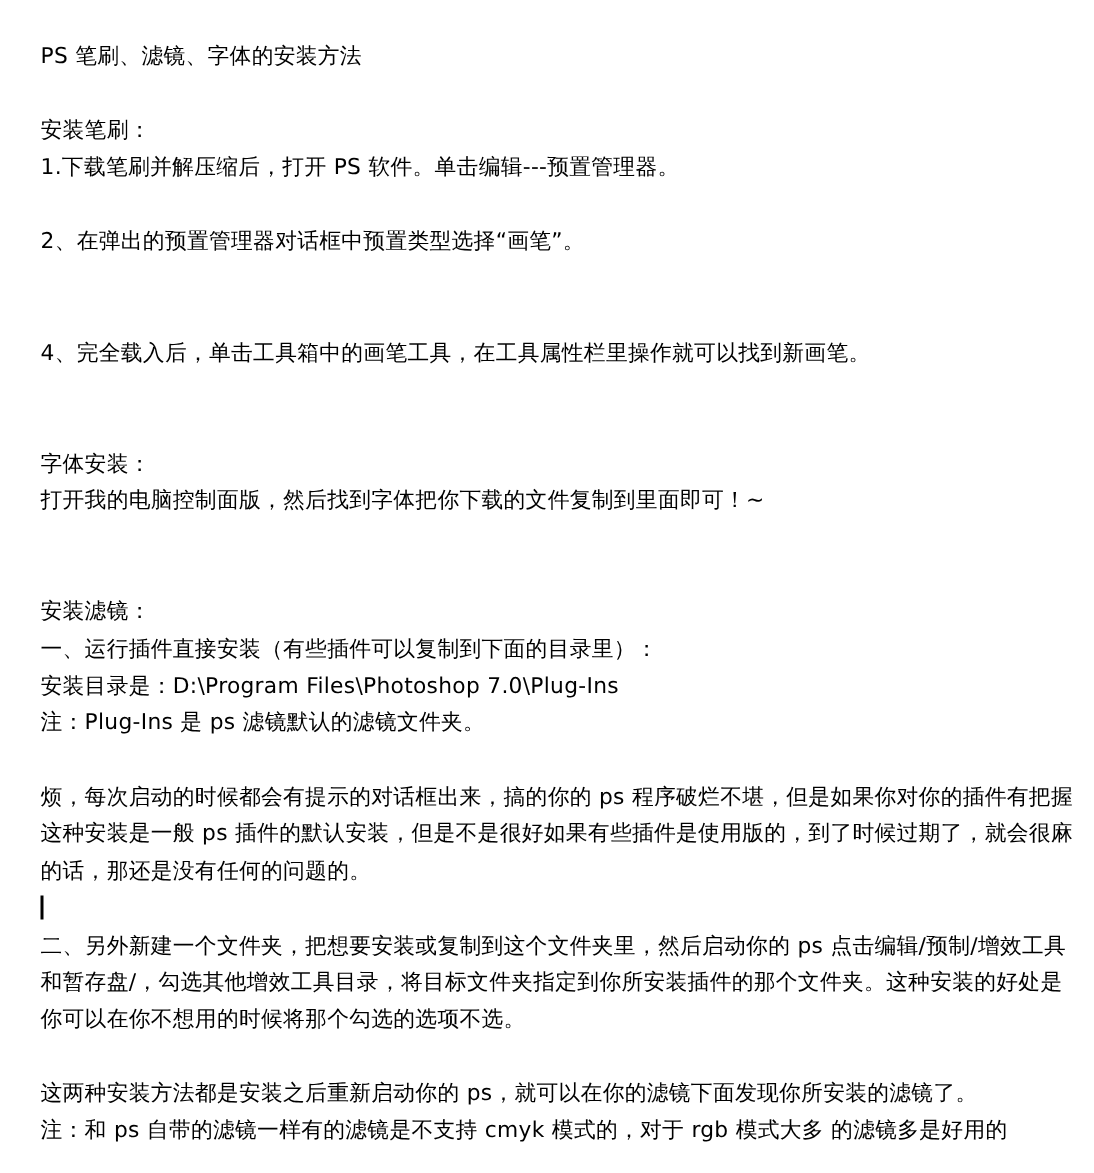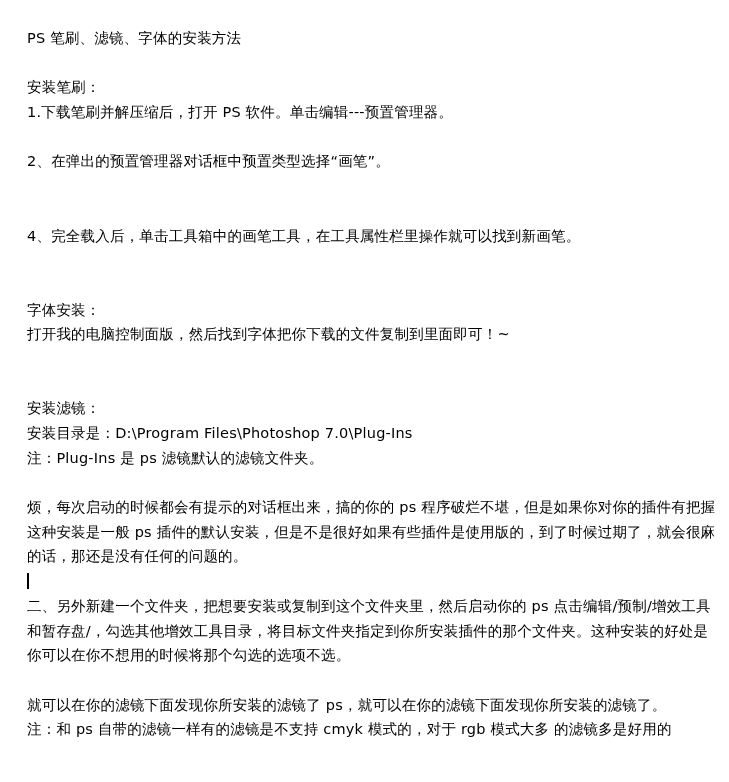--- a/index.html
+++ b/index.html
@@ -62,27 +62,28 @@
       <div class="line"></div>
       <div class="line"></div>
       <div class="line"><span class="run">4、完全载入后，单击工具箱中的画笔工具，在工具属性栏里操作就可以找到新画笔。</span></div>
       <div class="line"></div>
       <div class="line"></div>
       <div class="line"><span class="run">字体安装：</span></div>
       <div class="line"><span class="run">打开我的电脑控制面版，然后找到字体把你下载的文件复制到里面即可！~</span></div>
       <div class="line"></div>
       <div class="line"></div>
       <div class="line"><span class="run">安装滤镜：</span></div>
+      <div class="line"><span class="run">一、运行插件直接安装（有些插件可以复制到下面的目录里）：</span></div>
       <div class="line"><span class="run">安装目录是：D:\Program Files\</span><span class="run misspelled">Photoshop</span><span class="run"> 7.0\Plug-Ins</span></div>
       <div class="line"><span class="run">注：Plug-Ins 是 </span><span class="run misspelled">ps</span><span class="run"> 滤镜默认的滤镜文件夹。</span></div>
       <div class="line"></div>
       <div class="line"><span class="run">烦，每次启动的时候都会有提示的对话框出来，搞的你的 </span><span class="run misspelled">ps</span><span class="run"> 程序破烂不堪，但是如果你对你的插件有把握</span></div>
       <div class="line"><span class="run">这种安装是一般 </span><span class="run misspelled">ps</span><span class="run"> 插件的默认安装，但是不是很好如果有些插件是使用版的，到了时候过期了，就会很麻</span></div>
       <div class="line"><span class="run">的话，那还是没有任何的问题的。</span></div>
       <div class="line"><span class="caret"></span></div>
       <div class="line"><span class="run">二、另外新建一个文件夹，把想要安装或复制到这个文件夹里，然后启动你的 </span><span class="run misspelled">ps</span><span class="run"> 点击编辑/预制/增效工具</span></div>
       <div class="line"><span class="run">和暂存盘/，勾选其他增效工具目录，将目标文件夹指定到你所安装插件的那个文件夹。这种安装的好处是</span></div>
       <div class="line"><span class="run">你可以在你不想用的时候将那个勾选的选项不选。</span></div>
       <div class="line"></div>
-      <div class="line"><span class="run">就可以在你的滤镜下面发现你所安装的滤镜了 </span><span class="run misspelled">ps</span><span class="run">，就可以在你的滤镜下面发现你所安装的滤镜了。</span></div>
+      <div class="line"><span class="run">这两种安装方法都是安装之后重新启动你的 </span><span class="run misspelled">ps</span><span class="run">，就可以在你的滤镜下面发现你所安装的滤镜了。</span></div>
       <div class="line"><span class="run">注：和 </span><span class="run misspelled">ps</span><span class="run"> 自带的滤镜一样有的滤镜是不支持 </span><span class="run misspelled">cmyk</span><span class="run"> 模式的，对于 </span><span class="run misspelled">rgb</span><span class="run"> 模式大多 的滤镜多是好用的</span></div>
     </div>
 </div>
 
 </body></html>

